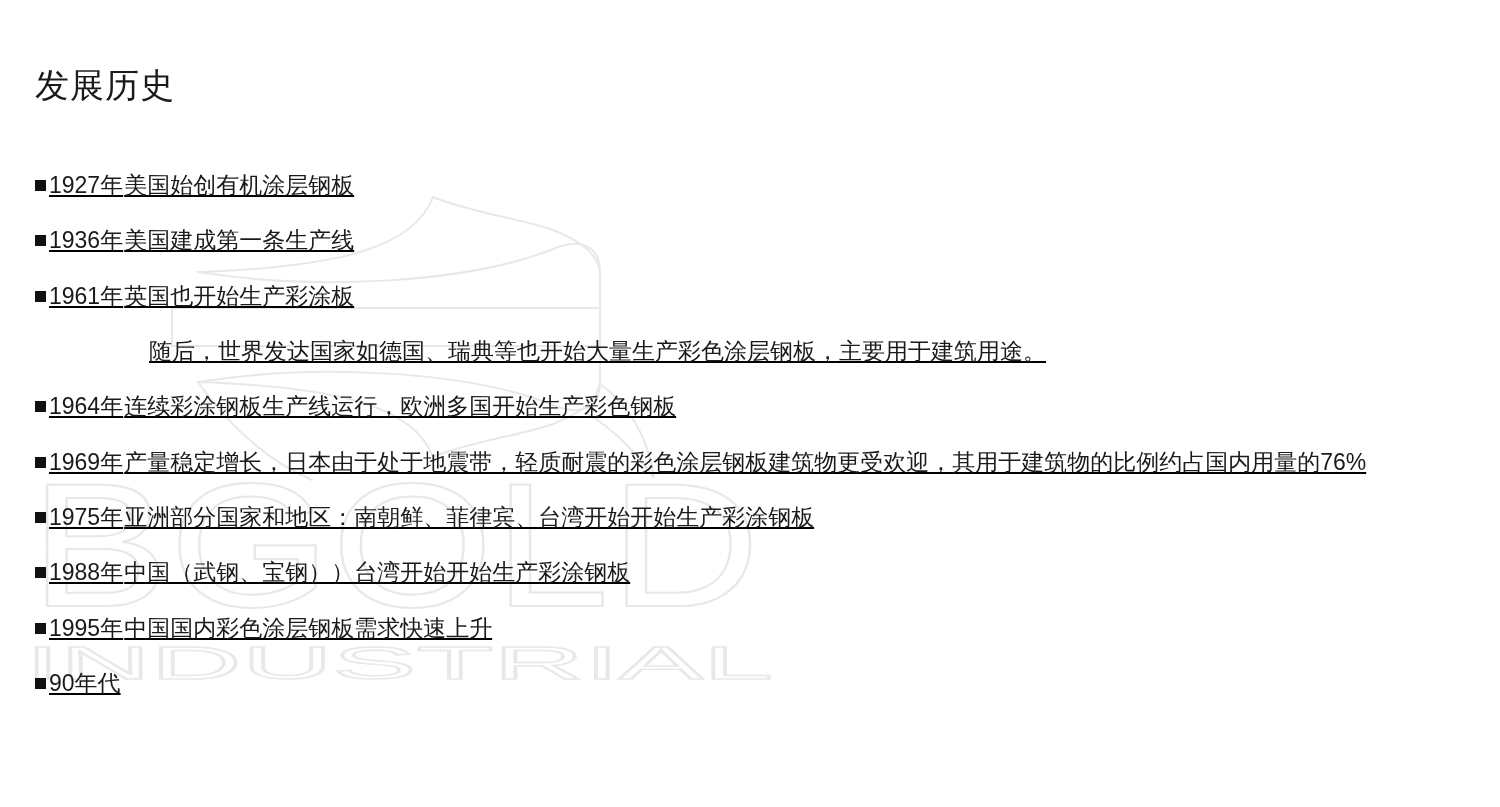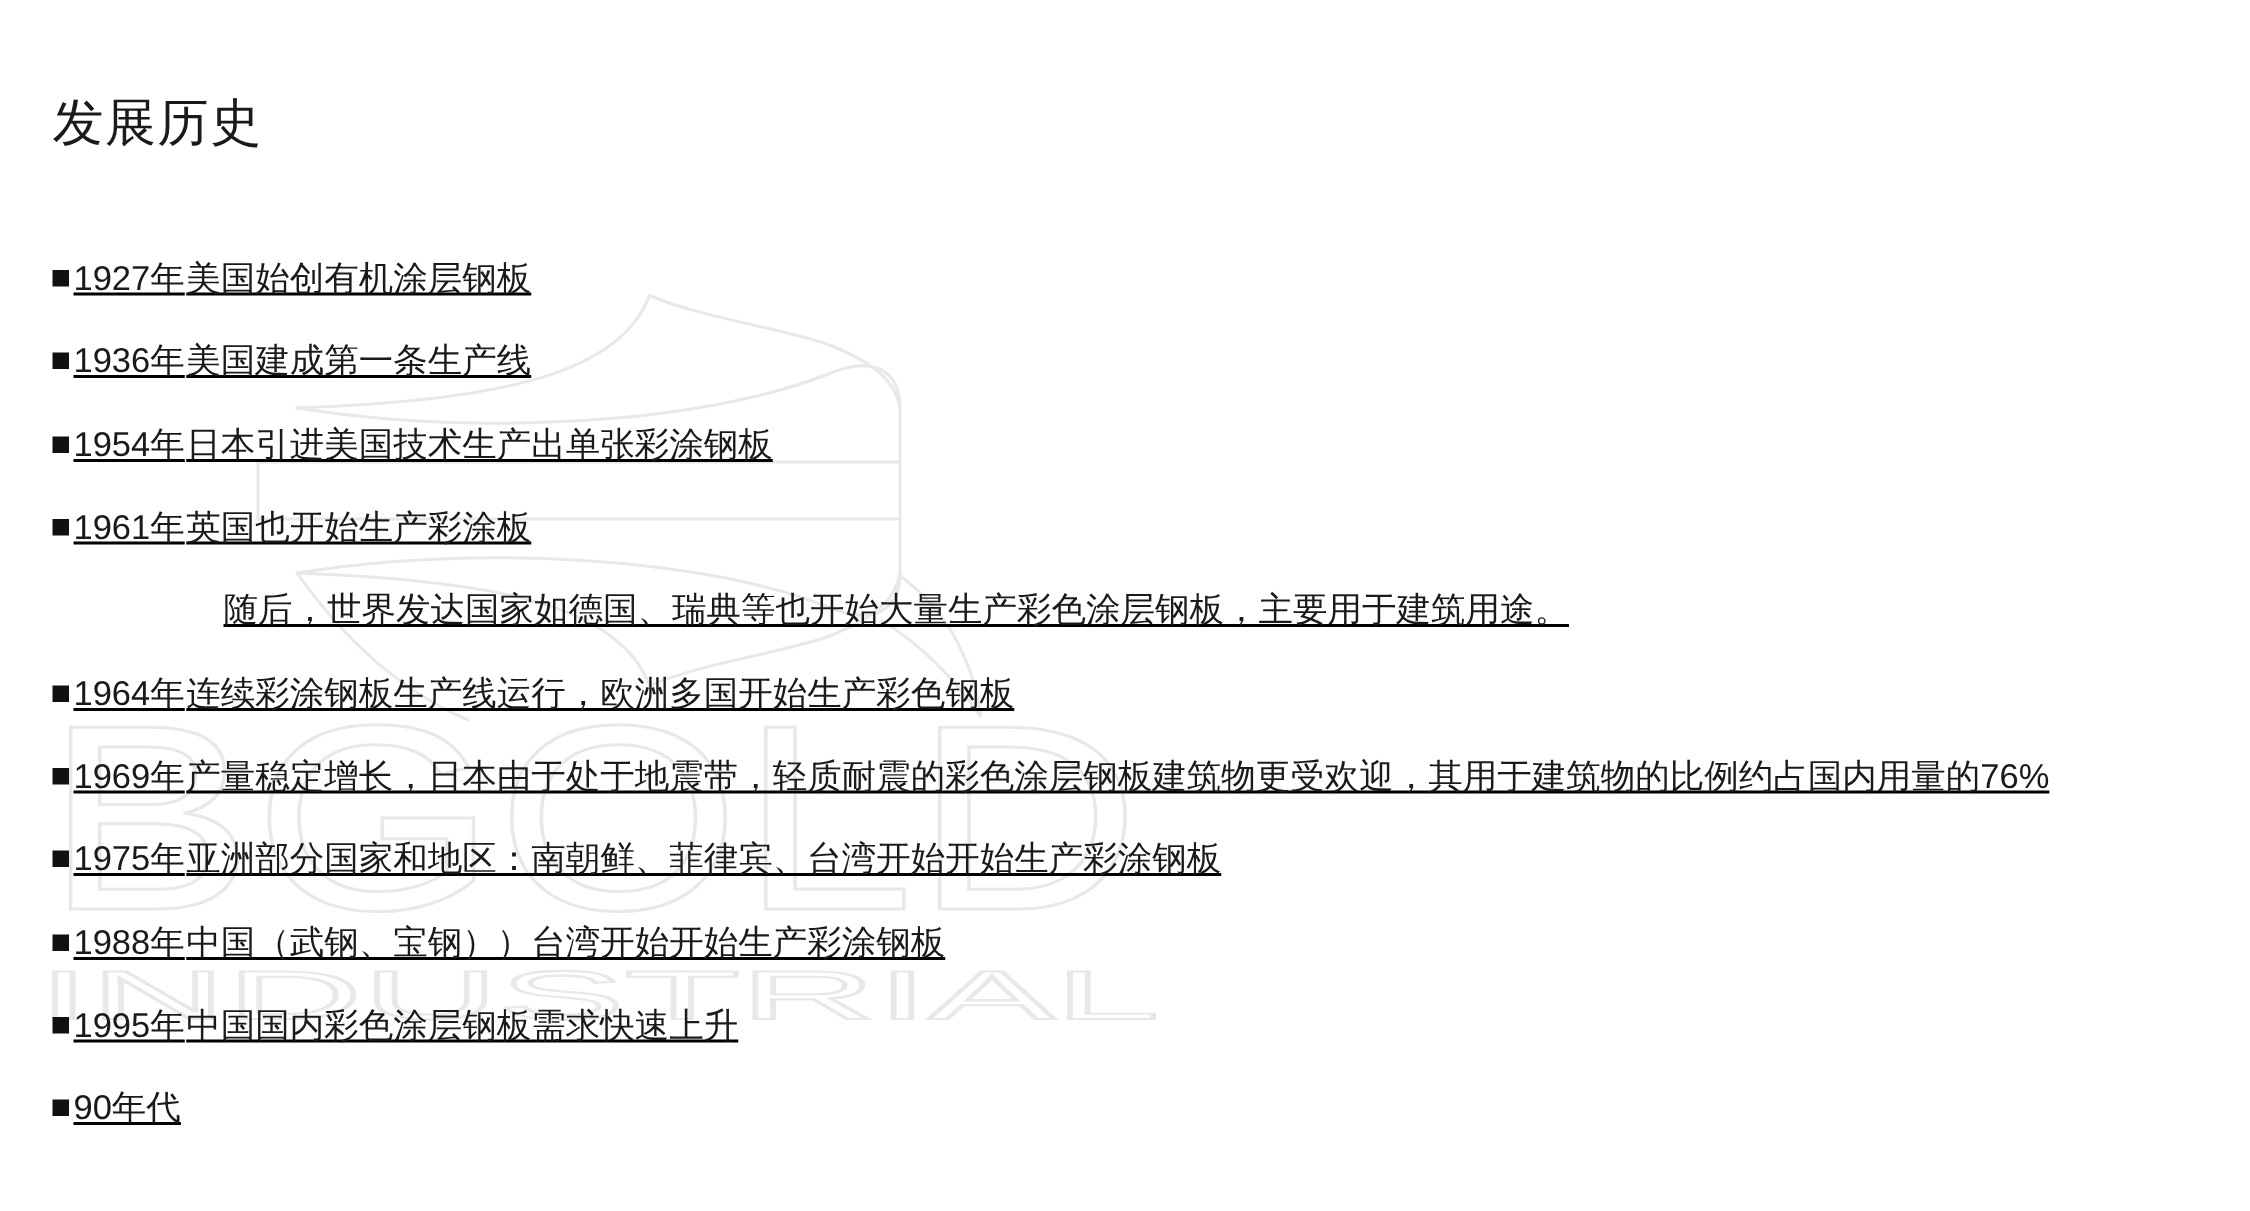--- a/index.html
+++ b/index.html
@@ -35,21 +35,20 @@
   .page-title {
     position: absolute;
     left: 35px;
     top: 66px;
     margin: 0;
     font-size: 34px;
     font-weight: 400;
     color: #1a1a1a;
     letter-spacing: 1px;
     line-height: 1.15;
-    font-family: Liberation Mono, monospace;
   }
   .timeline {
     position: absolute;
     left: 35px;
     top: 158px;
     right: 20px;
     text-decoration: underline;
   }
   .row {
     display: flex;
@@ -115,25 +114,20 @@
     <span class="year">1927年</span>
     <span class="desc">美国始创有机涂层钢板</span>
   </div>
 
   <div class="row">
     <span class="bullet"></span>
     <span class="year">1936年</span>
     <span class="desc">美国建成第一条生产线</span>
   </div>
 
-  <div class="row">
-    <span class="bullet"></span>
-    <span class="year">1954年</span>
-    <span class="desc">日本引进美国技术生产出单张彩涂钢板</span>
-  </div>
 
   <div class="row">
     <span class="bullet"></span>
     <span class="year">1961年</span>
     <span class="desc">英国也开始生产彩涂板</span>
   </div>
 
   <div class="row indent">
 
     <span class="desc">随后，世界发达国家如德国、瑞典等也开始大量生产彩色涂层钢板，主要用于建筑用途。</span>

